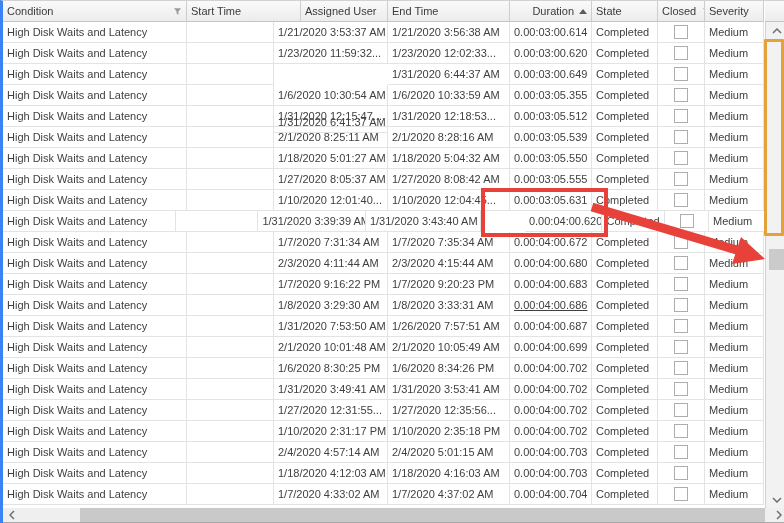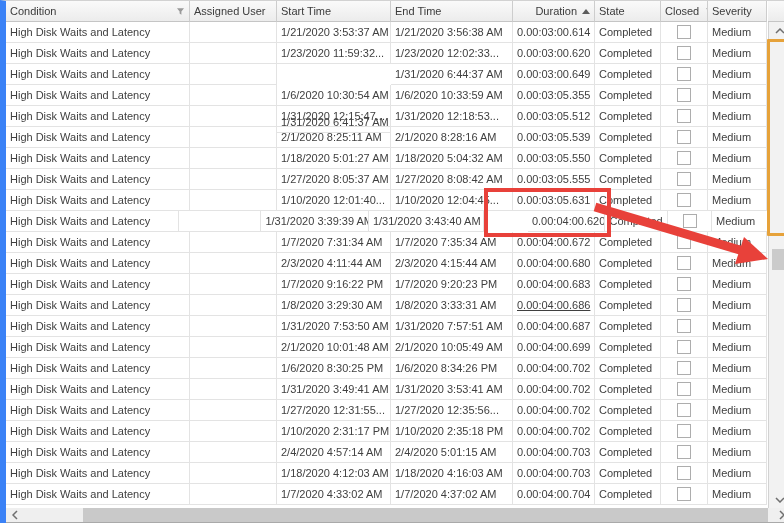--- a/index.html
+++ b/index.html
@@ -1,19 +1,19 @@
 <!DOCTYPE html>
 <html><head>
 <meta charset="utf-8">
 <style>
   html,body{margin:0;padding:0;background:#fff;}
   .grid{
     position:relative;width:784px;height:523px;overflow:hidden;
     font-family:"Liberation Sans",sans-serif;font-size:11px;color:#3c3c3c;
-    background:#ffffff;border-top:1px solid #d2d2d2;border-left:6px solid #3b82f6;
+    background:#ffffff;border-top:1px solid #d2d2d2;border-left:3px solid #3b82f6;
     box-sizing:border-box;
   }
   
   .header-row{position:absolute;left:0;top:0;height:21px;width:762px;display:flex;z-index:1;}
   .h-cell{
     box-sizing:border-box;height:21px;display:flex;align-items:center;gap:3px;
     padding:0 4px;background:linear-gradient(#fafafa,#ececec);
     border-right:1px solid #cdcdcd;border-bottom:1px solid #c5c5c5;
     white-space:nowrap;overflow:hidden;color:#3b3b3b;
   }
@@ -67,25 +67,25 @@
   <div class="header-row">
       <div class="h-cell" style="width: 184px;">
         <span>Condition</span>
         <span class="spacer"></span>
         <span style="display: flex;">
           <svg class="icon-svg" width="9" height="9" viewBox="0 0 9 9">
             <path d="M1 1.2h7L5.4 4.4V7.8L3.6 6.6V4.4Z" fill="#9a9a9a"></path>
           </svg>
         </span>
       </div>
+      <div class="h-cell" style="width: 114px;">
+        <span>Start Time</span>
+      </div>
       <div class="h-cell" style="width: 87px;">
         <span>Assigned User</span>
-      </div>
-      <div class="h-cell" style="width: 114px;">
-        <span>Start Time</span>
       </div>
       <div class="h-cell" style="width: 122px;">
         <span>End Time</span>
       </div>
       <div class="h-cell" style="width: 82px;">
         <span class="spacer"></span>
         <span>Duration</span>
         <span class="sort-asc"></span>
       </div>
       <div class="h-cell" style="width: 66px;">
@@ -272,21 +272,21 @@
         <div class="t-cell" style="width: 66px;">Completed</div>
         <div class="t-cell center" style="width: 47px;">
           <div class="checkbox"></div>
         </div>
         <div class="t-cell" style="width: 59px;">Medium</div>
       </div>
       <div class="t-row">
         <div class="t-cell" style="width: 184px;">High Disk Waits and Latency</div>
         <div class="t-cell" style="width: 87px;"></div>
         <div class="t-cell" style="width: 114px;">1/31/2020 7:53:50 AM</div>
-        <div class="t-cell" style="width: 122px;">1/31/2020 7:57:51 AM</div>
+        <div class="t-cell" style="width: 122px;">1/26/2020 7:57:51 AM</div>
         <div class="t-cell right" style="width: 82px;">0.00:04:00.687</div>
         <div class="t-cell" style="width: 66px;">Completed</div>
         <div class="t-cell center" style="width: 47px;">
           <div class="checkbox"></div>
         </div>
         <div class="t-cell" style="width: 59px;">Medium</div>
       </div>
       <div class="t-row">
         <div class="t-cell" style="width: 184px;">High Disk Waits and Latency</div>
         <div class="t-cell" style="width: 87px;"></div>

